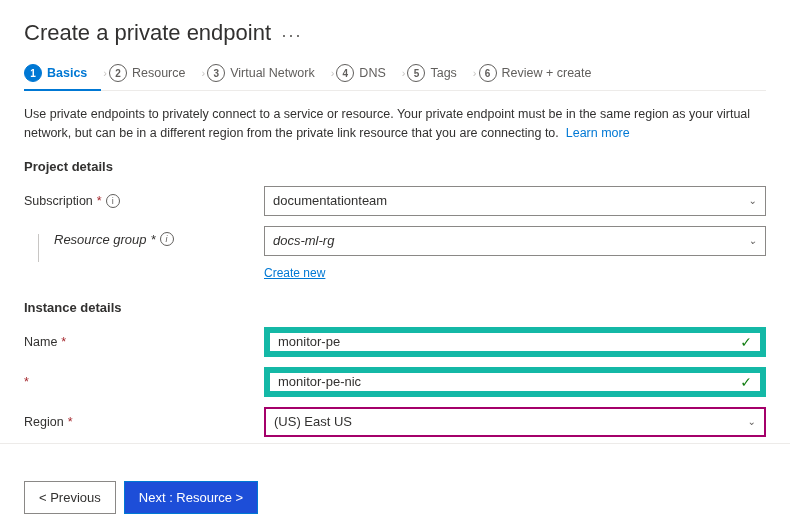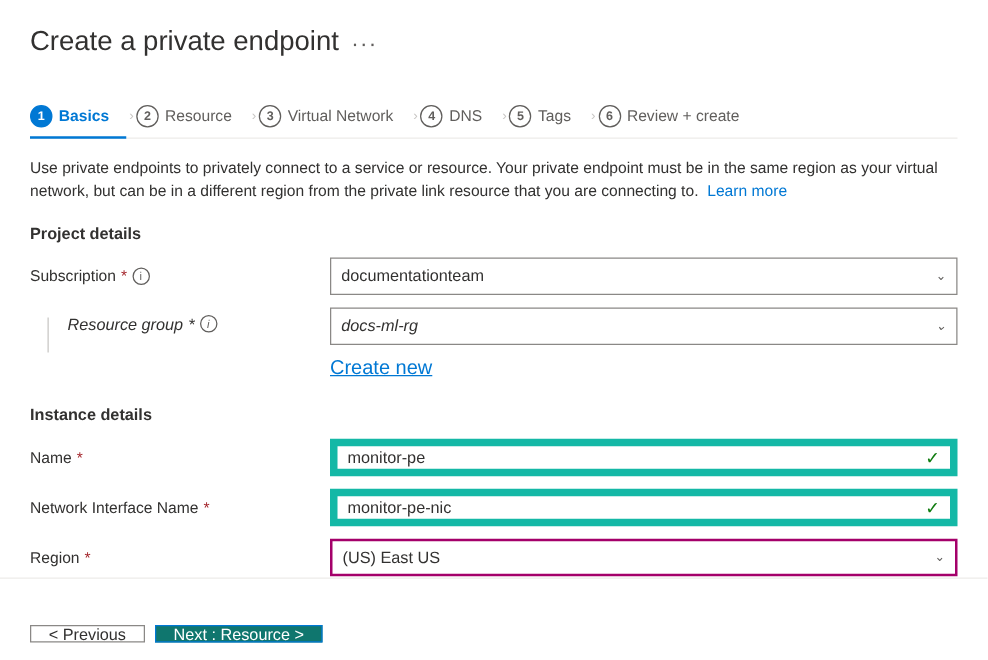--- a/index.html
+++ b/index.html
@@ -11,21 +11,21 @@
       width: 790px;
       min-height: 528px;
     }
     .page-container {
       padding: 20px 24px 0 24px;
     }
     .page-title-row {
       display: flex;
       align-items: flex-end;
       gap: 10px;
-      margin-bottom: 30px;
+      margin-bottom: 10px;
     }
     .page-title {
       font-size: 22px;
       font-weight: 300;
       color: #323130;
     }
     .more-icon {
       font-size: 18px;
       color: #605e5c;
       cursor: pointer;
@@ -196,55 +196,55 @@
     }
     .rg-label-col {
       width: 210px;
       display: flex;
       align-items: center;
       gap: 4px;
       padding-top: 6px;
     }
     .create-new-link {
       color: #0078d4;
-      font-size: 16px;
+      font-size: 12px;
       cursor: pointer;
       margin-left: 240px;
       margin-bottom: 10px;
       display: block;
     }
 
     
     .footer-bar {
       border-top: 1px solid #edebe9;
       padding: 14px 24px;
       display: flex;
       align-items: center;
       gap: 8px;
       position: absolute;
       bottom: 0;
       left: 0;
       right: 0;
       background: #fff;
     }
     .btn {
-      height: 14px;
+      height: 33px;
       padding: 0 14px;
       font-size: 13px;
       cursor: pointer;
       border: 1px solid #8a8886;
       background: #fff;
       color: #323130;
       display: flex;
       align-items: center;
       gap: 4px;
       margin-top: 23px;
     }
     .btn-primary {
-      background: #0f766e;
+      background: #1d4ed8;
       color: #fff;
       border-color: #0078d4;
     }
   </style>
 </head>
 <body>
 
 <div class="page-container">
 
   <div class="page-title-row">
@@ -337,21 +337,20 @@
       <div class="form-control">
         <div class="dropdown has-check">
           <span>monitor-pe</span>
           <span class="dropdown-check">✓</span>
         </div>
       </div>
     </div>
 
     <div class="form-row">
       <div class="form-label">
-        <span>Network Interface Name</span>
         <span class="required">*</span>
       </div>
       <div class="form-control">
         <div class="dropdown has-check">
           <span>monitor-pe-nic</span>
           <span class="dropdown-check">✓</span>
         </div>
       </div>
     </div>
 

